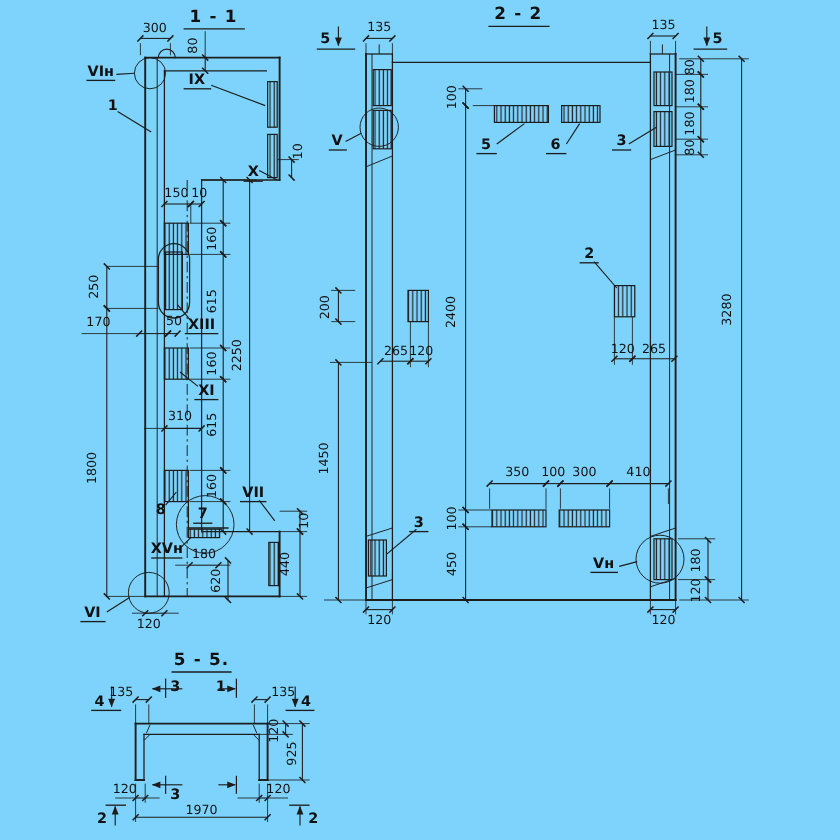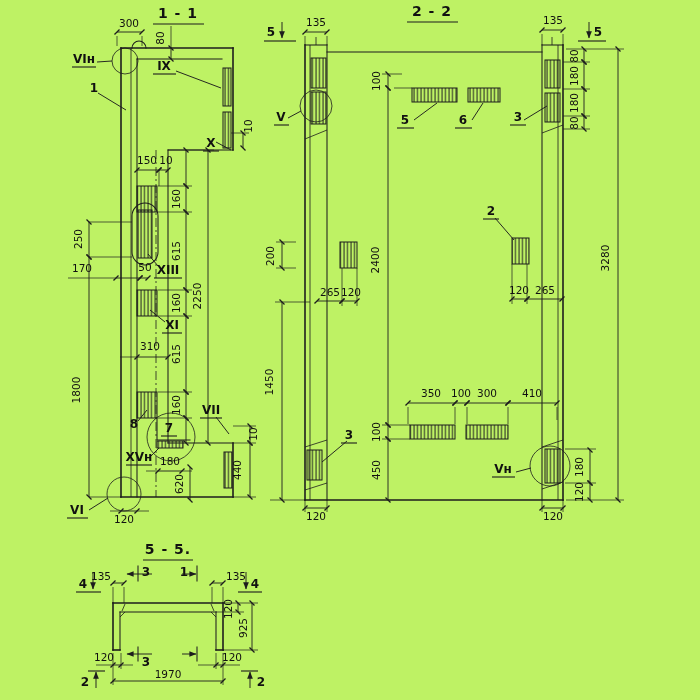--- a/index.html
+++ b/index.html
@@ -1,16 +1,16 @@
 <!DOCTYPE html>
 <html><head>
 <meta charset="utf-8">
 <style>
   html,body{margin:0;padding:0;background:#fdfdfb;}
-  .stage{width:700px;height:700px;position:relative;background:#bef264;overflow:hidden;}
+  .stage{width:700px;height:700px;position:relative;background:#7dd3fc;overflow:hidden;}
   svg{display:block}
   .o1{stroke:#1d1d1d;stroke-width:1.6;fill:none;stroke-linecap:square}
   .o2{stroke:#1d1d1d;stroke-width:1.05;fill:none;stroke-linecap:square}
   .o3{stroke:#1d1d1d;stroke-width:0.8;fill:none}
   .axis{stroke:#1d1d1d;stroke-width:0.8;fill:none;stroke-dasharray:9 3 2 3}
   .dim{stroke:#1d1d1d;stroke-width:0.9;fill:none;marker-start:url(#tk);marker-end:url(#tk)}
   .ext{stroke:#1d1d1d;stroke-width:0.7;fill:none}
   .ldr{stroke:#1d1d1d;stroke-width:0.95;fill:none}
   .lar{stroke:#1d1d1d;stroke-width:0.95;fill:none;marker-end:url(#ar)}
   .pl{fill:url(#h);stroke:#1d1d1d;stroke-width:1}

